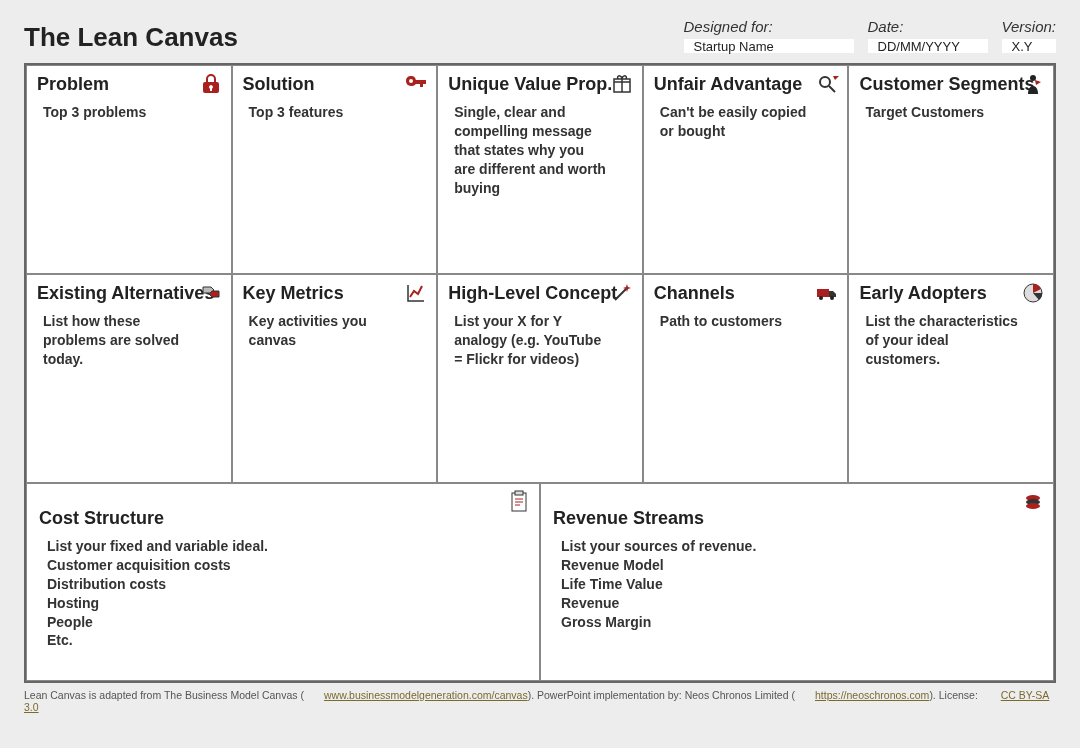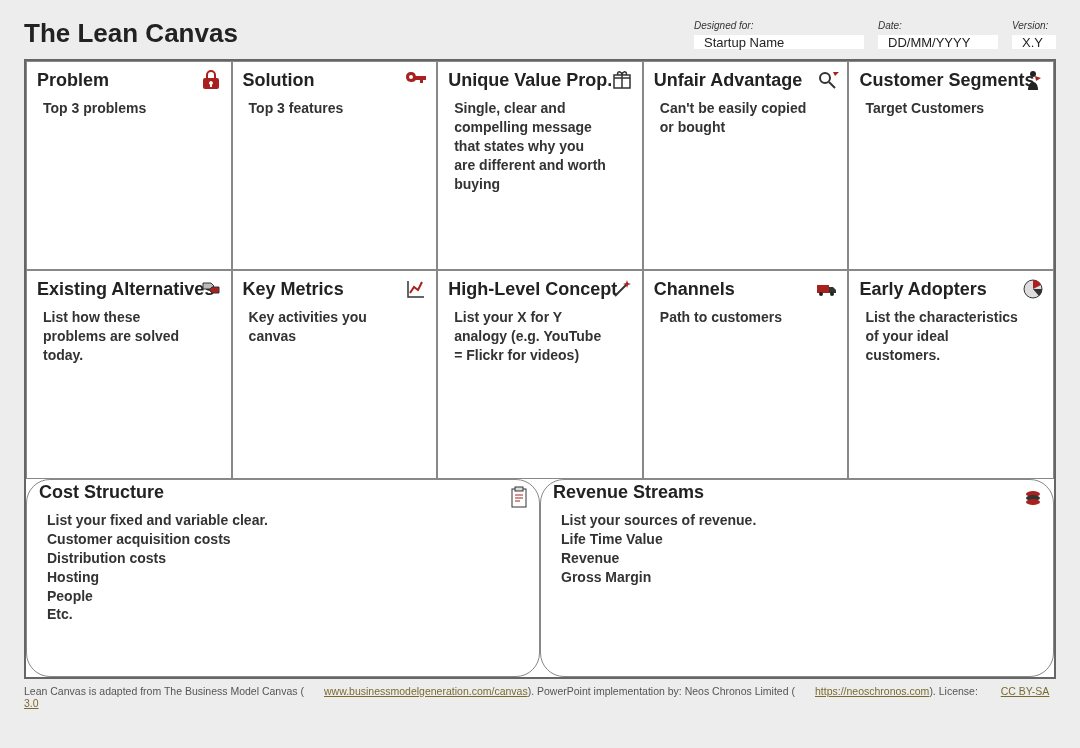--- a/index.html
+++ b/index.html
@@ -19,21 +19,21 @@
       margin-bottom: 10px;
       gap: 8px;
     }
     .title {
       font-size: 26px;
       font-weight: bold;
       flex: 0 0 360px;
     }
     .meta-group { display: flex; gap: 14px; flex: 1; }
     .meta-item { display: flex; flex-direction: column; gap: 2px; }
-    .meta-label { font-size: 10px; font-style: italic; color: #333; margin-bottom: 2px; }
+    .meta-label { font-size: 15px; font-style: italic; color: #333; margin-bottom: 2px; }
     .meta-input {
       background: #fff;
       padding: 4px 10px;
       font-size: 13px;
       min-width: 40px;
       height: 14px;
       display: flex;
       align-items: center;
     }
     .m-designed-for { flex: 0 0 170px; }
@@ -94,21 +94,21 @@
     .c-channels    { grid-column: 4; grid-row: 2; }
     .c-early       { grid-column: 5; grid-row: 2; }
     
     .top-grid { grid-template-rows: 1fr 1fr; }
 
     .bottom-grid {
       display: grid;
       grid-template-columns: 1fr 1fr;
       height: 198px;
     }
-    .bottom-grid .cell { padding: 2px 12px; border-radius: 24px; }
+    .bottom-grid .cell { padding: 24px 12px; }
     .bottom-grid .cell-body { padding-left: 8px; }
 
     .footer {
       font-size: 10.5px;
       color: #555;
       margin-top: 6px;
     }
     .footer a { color: #7a6a2e; text-decoration: underline; padding-left: 20px; }
   </style>
 </head>
@@ -247,39 +247,40 @@
           </svg>
       </span>
     </div>
 
   </div>
 
   <div class="bottom-grid">
     <div class="cell">
       <div class="cell-title">Cost Structure</div>
       <div class="cell-body cell-body-lines">
-        <span class="line">List your fixed and variable clear.</span>
+        <span class="line">List your fixed and variable ideal.</span>
         <span class="line">Customer acquisition costs</span>
         <span class="line">Distribution costs</span>
         <span class="line">Hosting</span>
         <span class="line">People</span>
         <span class="line">Etc.</span>
       </div>
       <span class="icon">
         <svg viewBox="0 0 24 24">
             <rect x="5" y="3" width="14" height="18" fill="#fff" stroke="#333"></rect>
             <rect x="8" y="1" width="8" height="4" fill="#ddd" stroke="#333"></rect>
             <path stroke="#a8211f" d="M8 9h8M8 12h8M8 15h5"></path>
           </svg>
       </span>
     </div>
     <div class="cell">
       <div class="cell-title">Revenue Streams</div>
       <div class="cell-body cell-body-lines">
         <span class="line">List your sources of revenue.</span>
+        <span class="line">Revenue Model</span>
         <span class="line">Life Time Value</span>
         <span class="line">Revenue</span>
         <span class="line">Gross Margin</span>
       </div>
       <span class="icon">
         <svg viewBox="0 0 24 24">
             <ellipse cx="12" cy="8" rx="7" ry="3" fill="#a8211f"></ellipse>
             <ellipse cx="12" cy="12" rx="7" ry="3" fill="#333"></ellipse>
             <ellipse cx="12" cy="16" rx="7" ry="3" fill="#a8211f"></ellipse>
           </svg>

